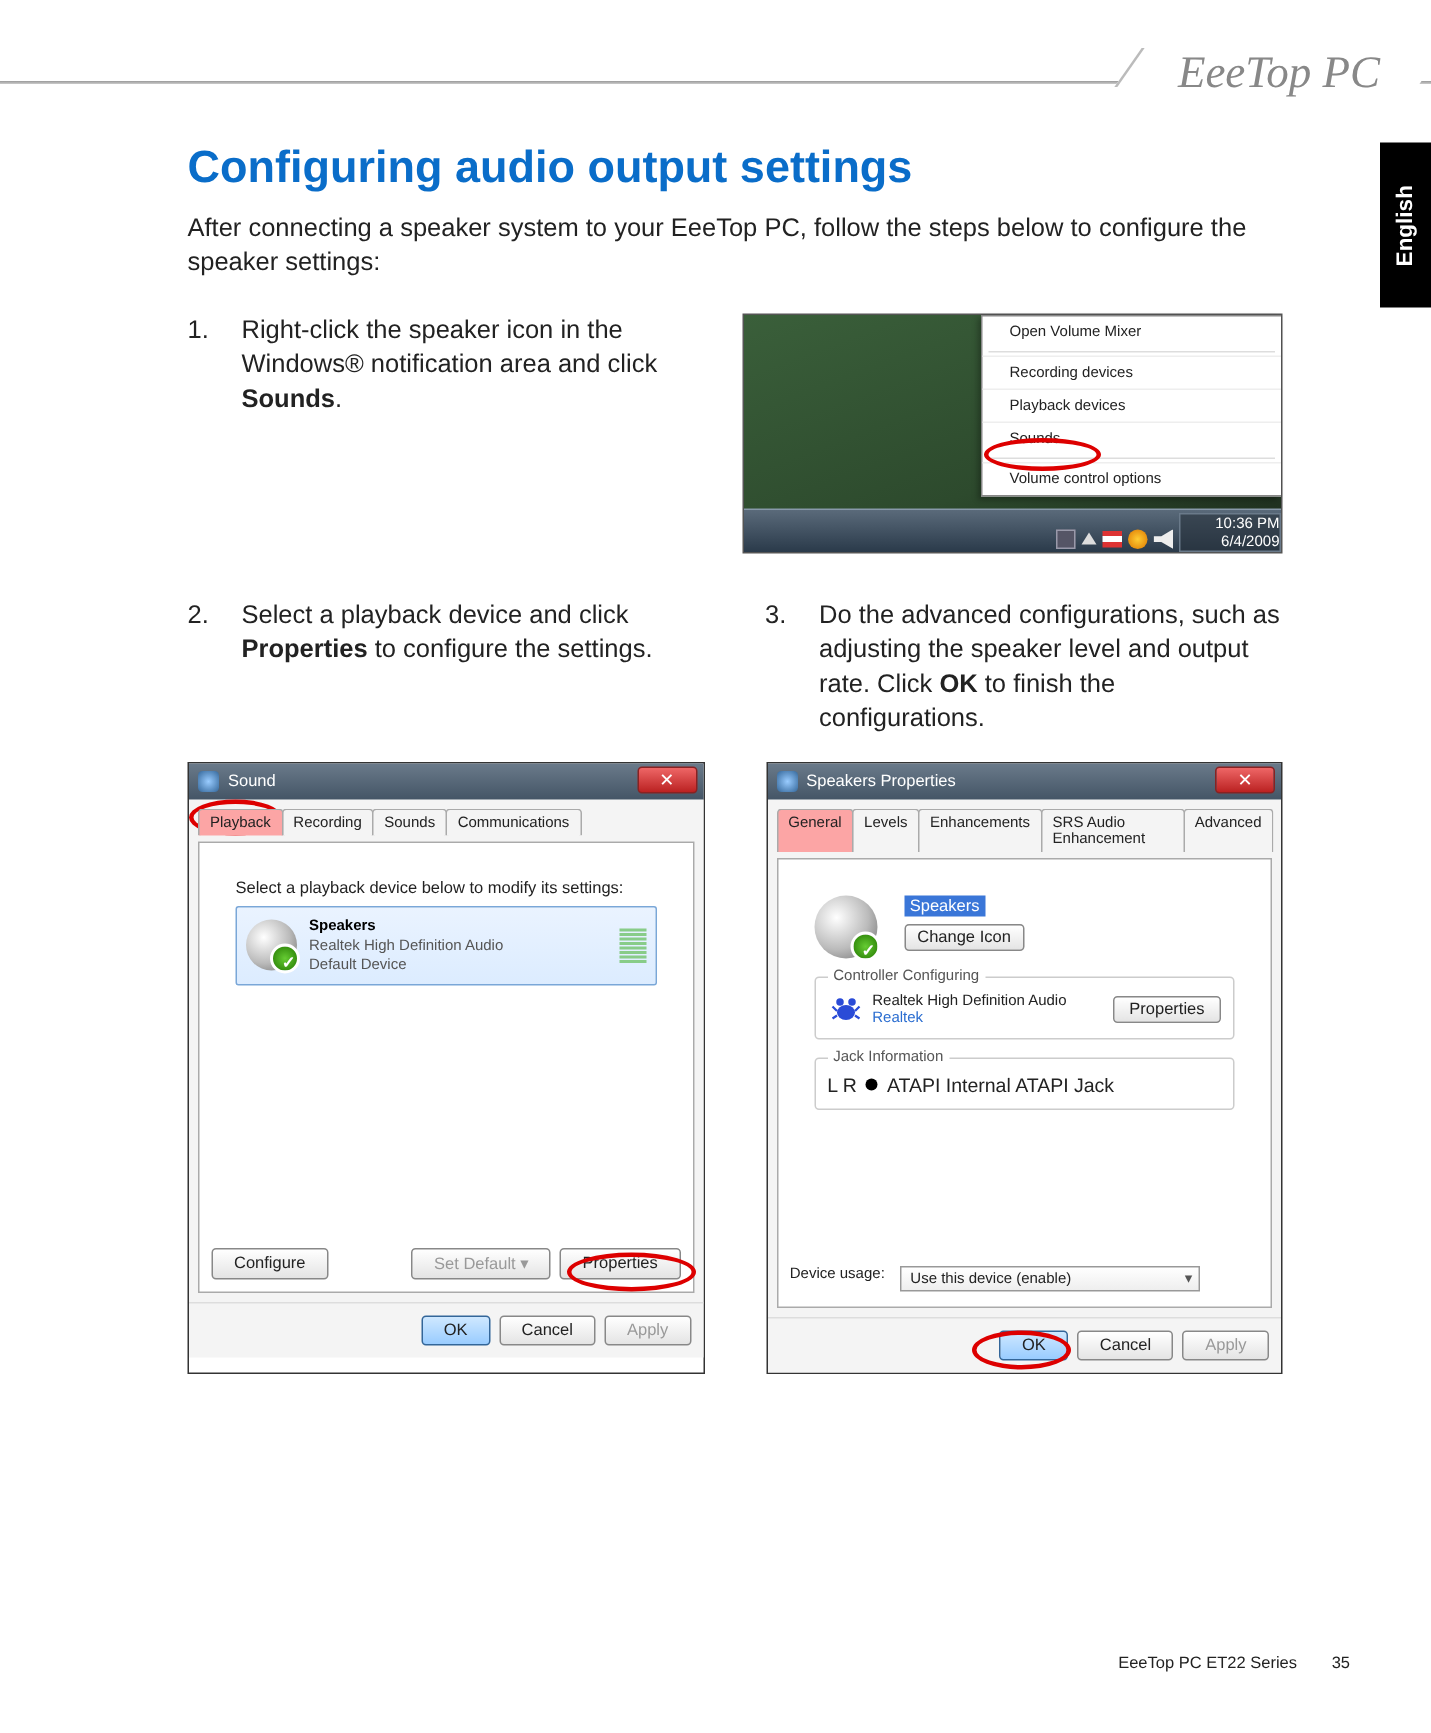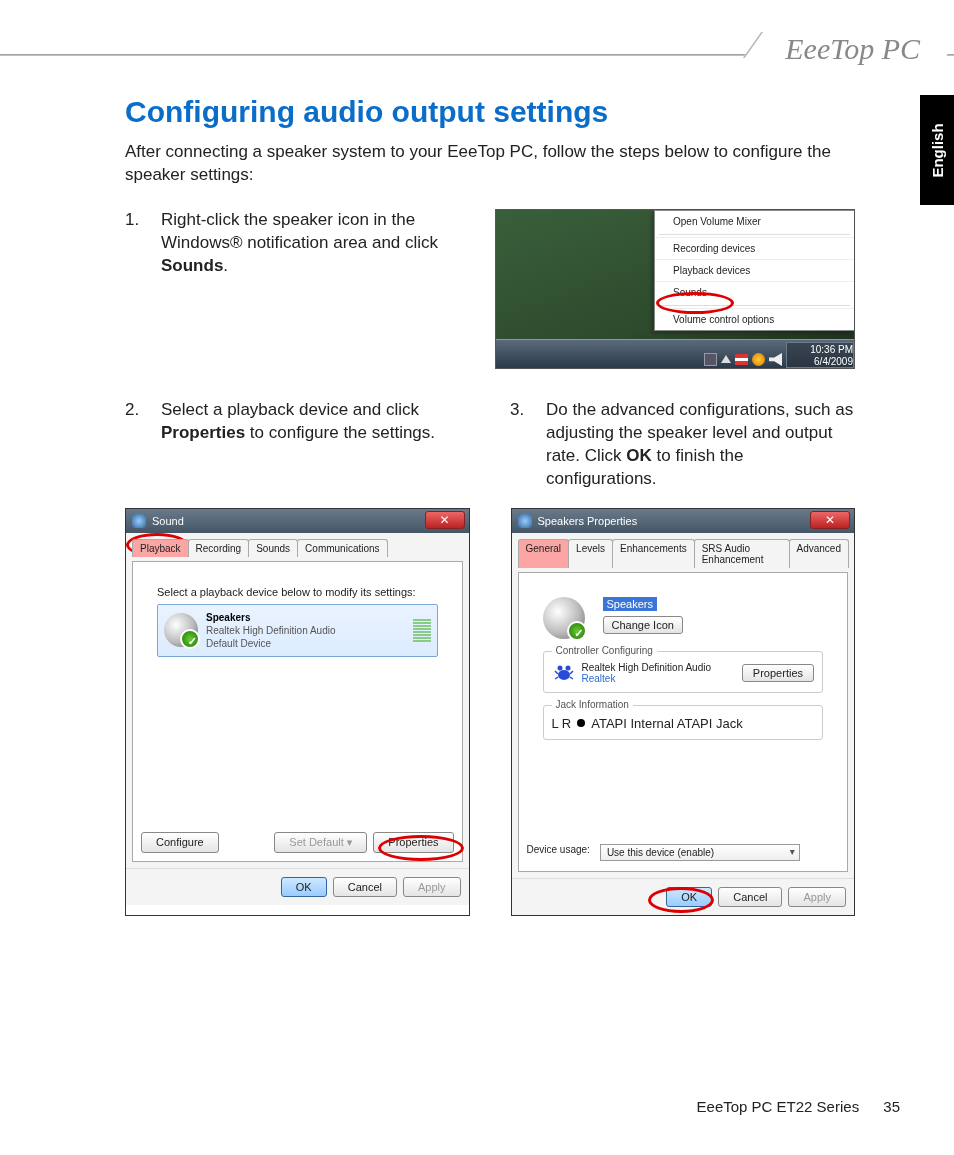--- a/index.html
+++ b/index.html
@@ -73,21 +73,21 @@
 
   
   .group{ border:1px solid #ccc; border-radius:3px; padding:10px 8px 8px; margin-top:12px; position:relative; font-size:10px;}
   .group .gt{ position:absolute; top:-7px; left:8px; background:#fff; padding:0 4px; color:#555;}
   .hl{ background:#3a76d8; color:#fff; padding:1px 4px; display:inline-block;}
   .crab{ width:24px; height:20px; display:inline-block; vertical-align:middle; margin-right:6px;}
   .crab svg{width:100%;height:100%;}
   .sel{ border:1px solid #999; background:linear-gradient(#fff,#eee); padding:2px 18px 2px 6px; font-size:10px; width:200px; display:inline-block; position:relative;}
   .sel::after{content:"▾"; position:absolute; right:4px; top:1px; color:#555;}
 
-  .footer{ position:absolute; bottom:40px; right:54px; font-size:15px;}
+  .footer{ position:absolute; bottom:40px; right:54px; font-size:11px;}
   .footer .pn{ margin-left:20px;}
 </style>
 </head>
 <body>
 
 <div class="hdr-rule"></div>
 <div class="brand"><span>EeeTop PC</span></div>
 
 <div class="lang-tab">
     <span>English</span>

